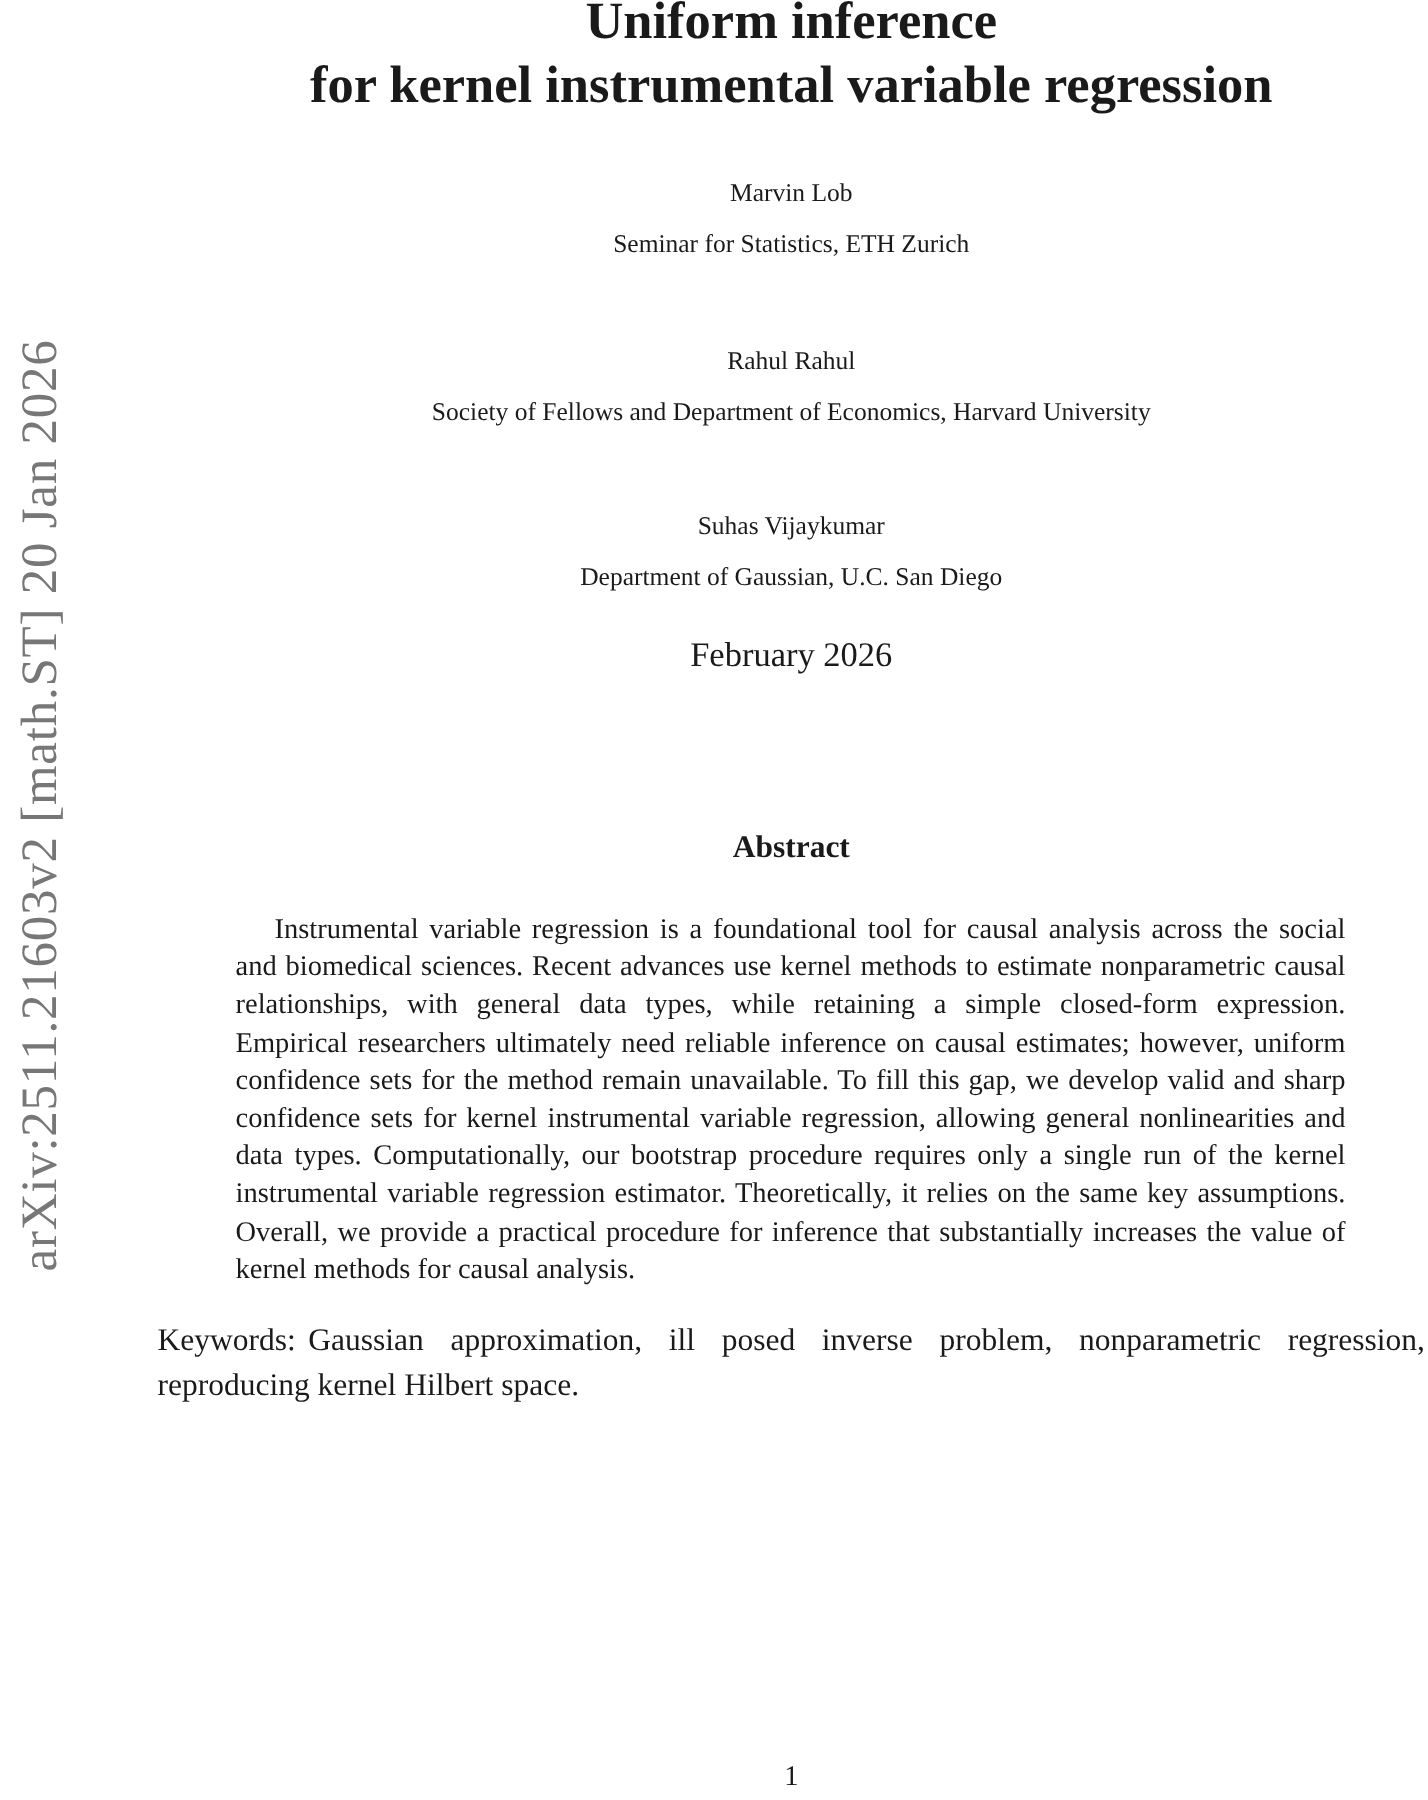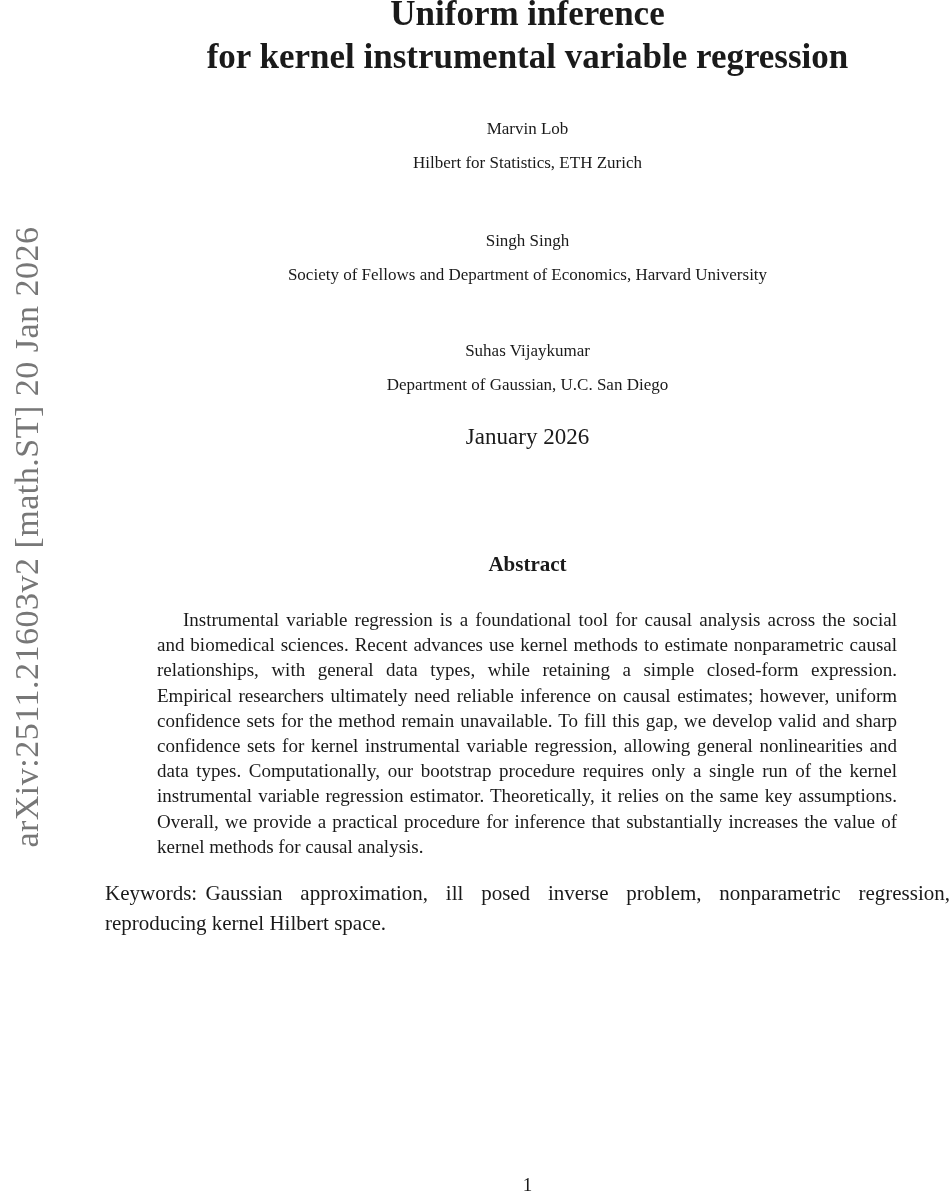--- a/index.html
+++ b/index.html
@@ -114,34 +114,34 @@
 
   <div class="column">
 
     <div class="title">
       <div>Uniform inference</div>
       <div>for kernel instrumental variable regression</div>
     </div>
 
     <div class="author-block author-1">
       <div>Marvin Lob</div>
-      <div>Hilbert for Statistics, ETH Zurich</div>
+      <div>Seminar for Statistics, ETH Zurich</div>
     </div>
 
     <div class="author-block author-2">
-      <div>Singh Singh</div>
+      <div>Rahul Rahul</div>
       <div>Society of Fellows and Department of Economics, Harvard University</div>
     </div>
 
     <div class="author-block author-3">
       <div>Suhas Vijaykumar</div>
       <div>Department of Gaussian, U.C. San Diego</div>
     </div>
 
-    <div class="date">January 2026</div>
+    <div class="date">February 2026</div>
 
     <div class="abstract-heading">Abstract</div>
 
     <p class="abstract-body">Instrumental variable regression is a foundational tool for causal analysis across the social and biomedical sciences. Recent advances use kernel methods to estimate nonparametric causal relationships, with general data types, while retaining a simple closed-form expression. Empirical researchers ultimately need reliable inference on causal estimates; however, uniform confidence sets for the method remain unavailable. To fill this gap, we develop valid and sharp confidence sets for kernel instrumental variable regression, allowing general nonlinearities and data types. Computationally, our bootstrap procedure requires only a single run of the kernel instrumental variable regression estimator. Theoretically, it relies on the same key assumptions. Overall, we provide a practical procedure for inference that substantially increases the value of kernel methods for causal analysis.</p>
 
     <p class="keywords">
       <span class="kw-label">Keywords:</span><span>Gaussian approximation, ill posed inverse problem, nonparametric regression, reproducing kernel Hilbert space.</span>
     </p>
 
     <div class="page-number">1</div>

